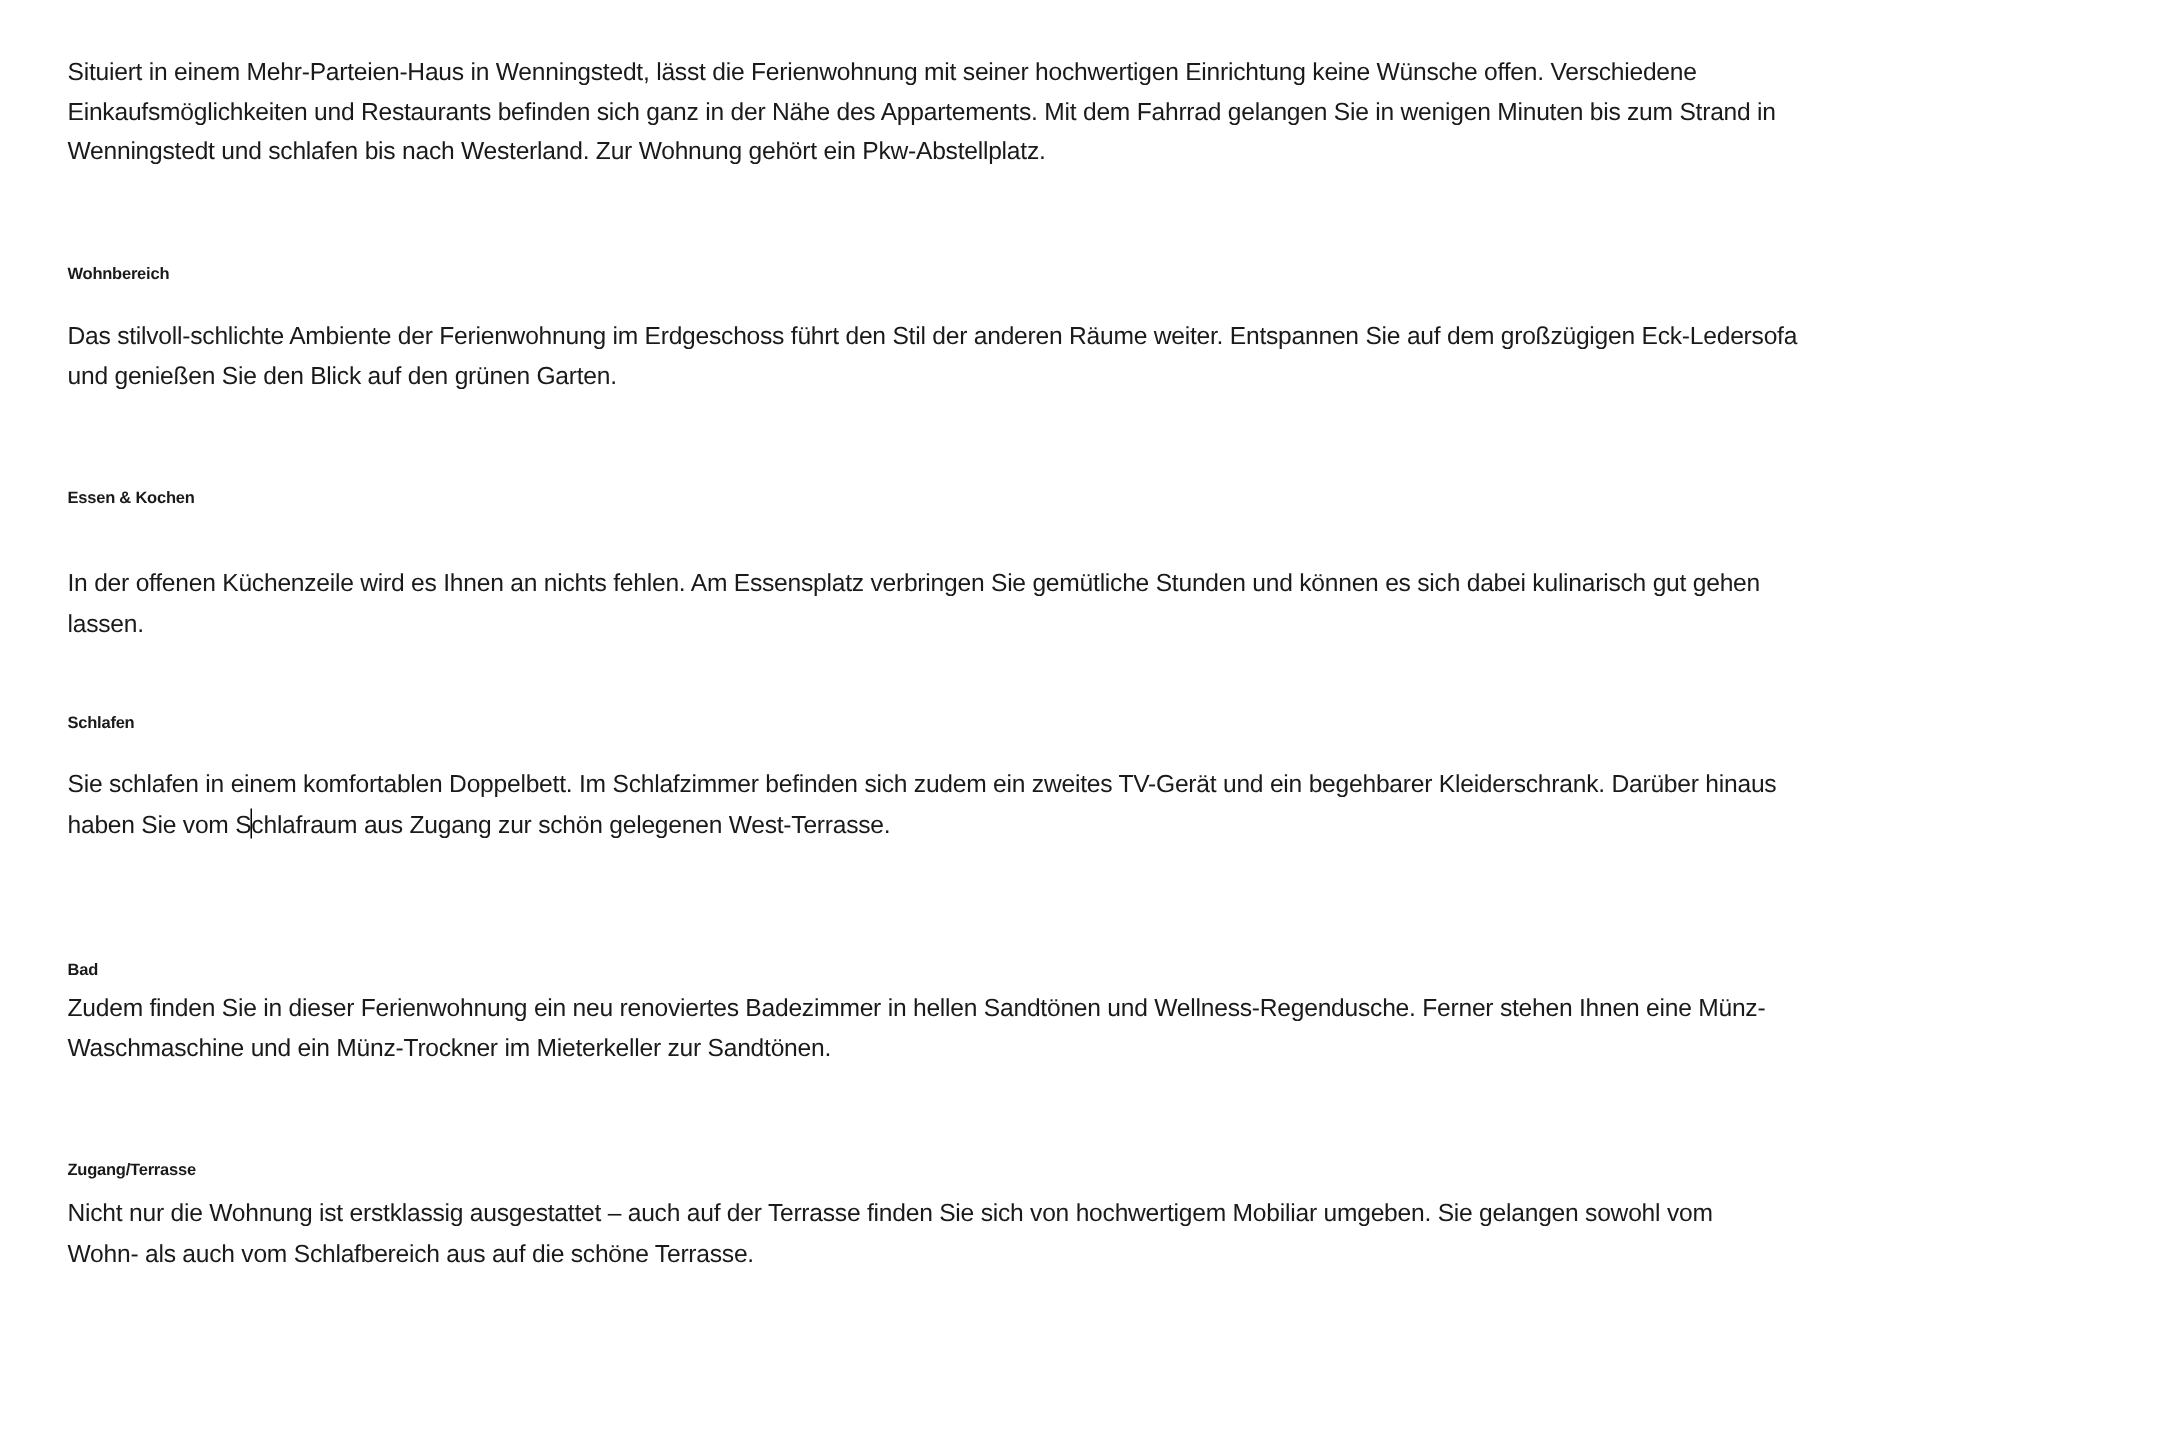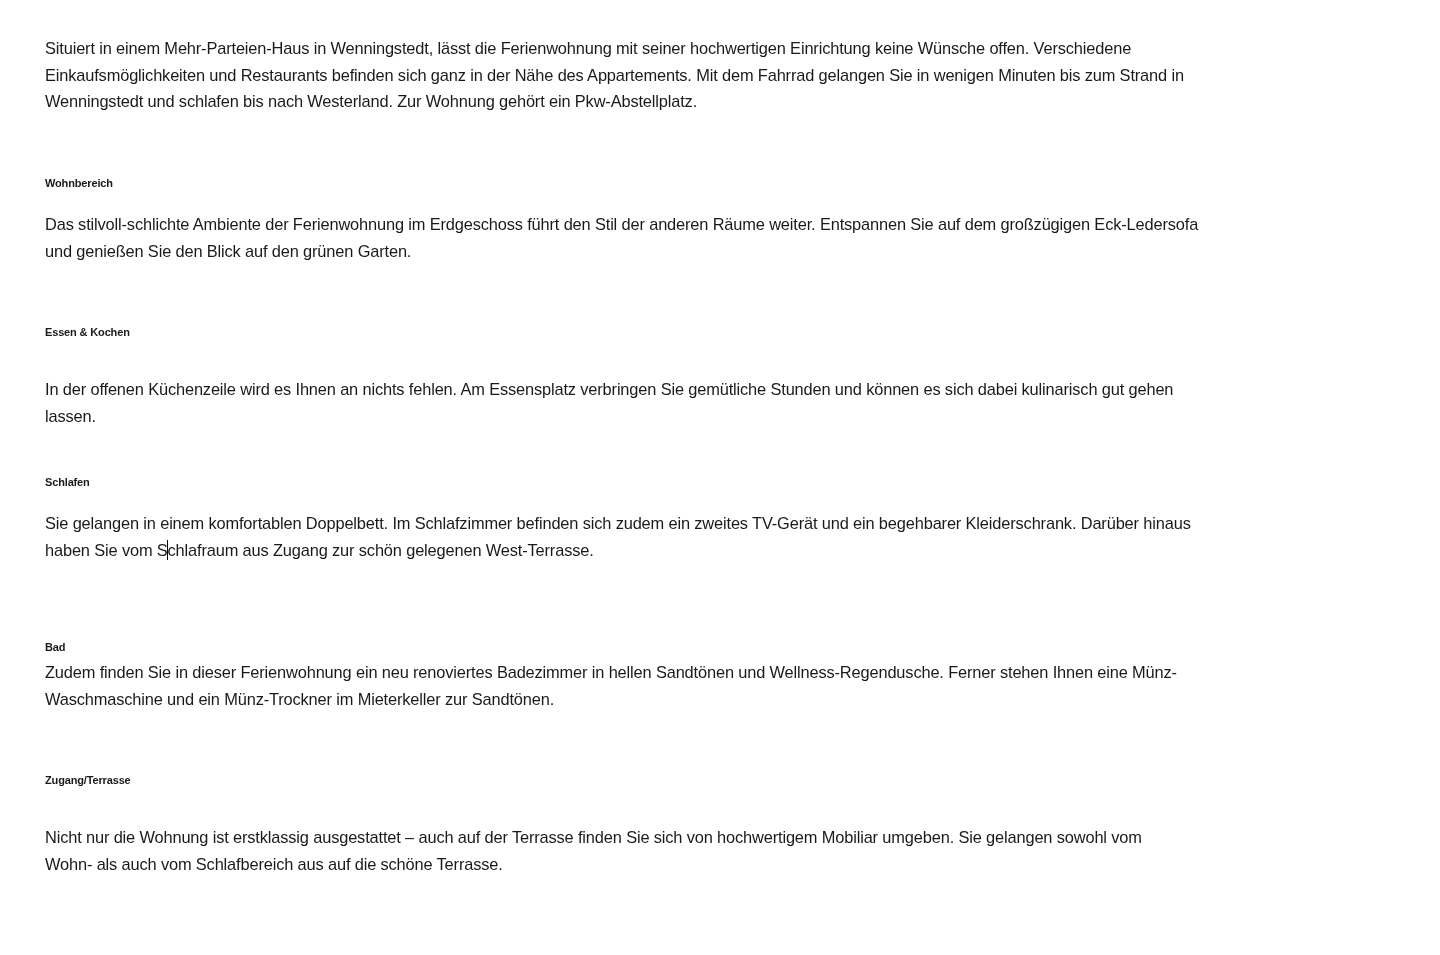--- a/index.html
+++ b/index.html
@@ -72,29 +72,29 @@
   </p>
 
   <h3 class="heading" style="top:321px;">Essen &amp; Kochen</h3>
   <p class="para" style="top:376px;">
     <span class="line">In der offenen Küchenzeile wird es Ihnen an nichts fehlen. Am Essensplatz verbringen Sie gemütliche Stunden und können es sich dabei kulinarisch gut gehen</span>
     <span class="line">lassen.</span>
   </p>
 
   <h3 class="heading" style="top:471px;">Schlafen</h3>
   <p class="para" style="top:510px;">
-    <span class="line">Sie gelangen in einem komfortablen Doppelbett. Im Schlafzimmer befinden sich zudem ein zweites TV-Gerät und ein begehbarer Kleiderschrank. Darüber hinaus</span>
+    <span class="line">Sie schlafen in einem komfortablen Doppelbett. Im Schlafzimmer befinden sich zudem ein zweites TV-Gerät und ein begehbarer Kleiderschrank. Darüber hinaus</span>
     <span class="line"><span>haben Sie vom S</span><span class="caret"></span><span>chlafraum aus Zugang zur schön gelegenen West-Terrasse.</span></span>
   </p>
 
   <h3 class="heading" style="top:636px;">Bad</h3>
   <p class="para" style="top:659px;">
     <span class="line">Zudem finden Sie in dieser Ferienwohnung ein neu renoviertes Badezimmer in hellen Sandtönen und Wellness-Regendusche. Ferner stehen Ihnen eine Münz-</span>
     <span class="line">Waschmaschine und ein Münz-Trockner im Mieterkeller zur Sandtönen.</span>
   </p>
 
   <h3 class="heading" style="top:769px;">Zugang/Terrasse</h3>
-  <p class="para" style="top:824px;">
+  <p class="para" style="top:796px;">
     <span class="line">Nicht nur die Wohnung ist erstklassig ausgestattet – auch auf der Terrasse finden Sie sich von hochwertigem Mobiliar umgeben. Sie gelangen sowohl vom</span>
     <span class="line">Wohn- als auch vom Schlafbereich aus auf die schöne Terrasse.</span>
   </p>
 
 </div>
 
 </body></html>

